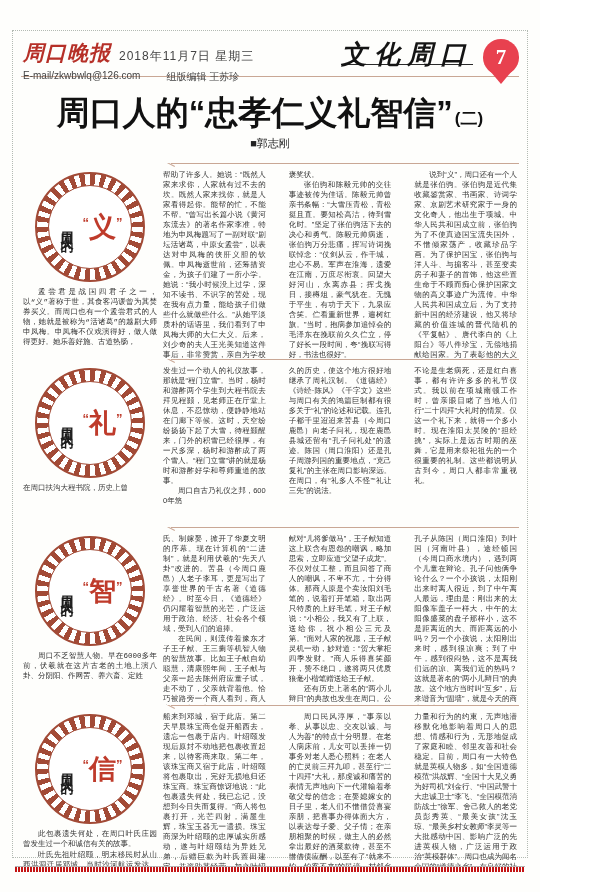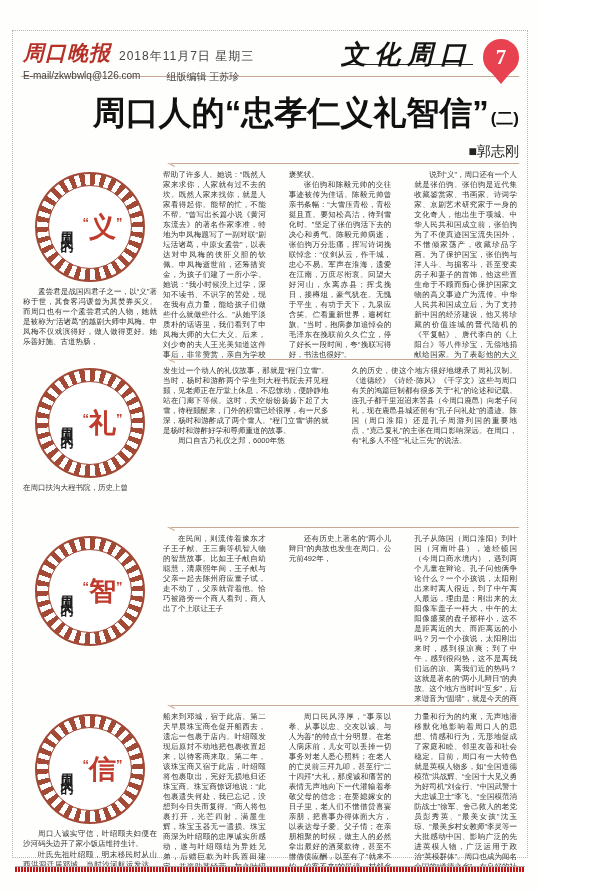--- a/index.html
+++ b/index.html
@@ -23,25 +23,25 @@
   .section-title { font-family:"Liberation Serif", serif; font-style:italic; font-weight:bold;
                    font-size:26px; color:#141414; letter-spacing:7px; }
   .page-badge { position:absolute; top:2px; right:0; width:36px; height:36px; background:#e8414f;
                 border-radius:50% 50% 48% 48%; z-index:5; text-align:center; }
   .page-badge::after { content:''; position:absolute; bottom:-9px; left:50%; transform:translateX(-50%);
                        border:11px solid transparent; border-top:13px solid #e8414f; border-bottom:0; }
   .page-badge span { position:relative; z-index:2; color:#fff; font-weight:bold; font-size:21px; line-height:36px;
                      font-family:"Liberation Serif", serif; }
 
   
-  .headline-wrap { text-align:right; margin-top:14px; height:72px; }
+  .headline-wrap { text-align:center; margin-top:14px; height:72px; }
   .headline { display:inline-block; font-size:33px; font-weight:900; color:#111;
               letter-spacing:0px; font-family:"Liberation Sans", sans-serif; }
   .headline .suffix { font-size:17px; font-weight:700; vertical-align:baseline; margin-left:2px; }
-  .byline { margin-top:7px; font-size:14px; color:#222; }
+  .byline { margin-top:0; font-size:11px; color:#222; }
 
   
   .sections { position:relative; }
   .sec { position:relative; overflow:hidden; }
   .sec-rule { position:relative; margin-left:150px; height:1px; background:#c9a795; }
   .sec-rule::before { content:''; position:absolute; left:-15px; top:3px; width:19px; height:1px;
                       background:#c9a795; transform:rotate(27deg); transform-origin:right top; }
   .sec-body { display:flex; padding-top:6px; }
 
   
@@ -53,21 +53,21 @@
                 border:1.5px solid #a24a36; display:flex; align-items:center; justify-content:center; gap:7px; }
   .seal-prefix { writing-mode:vertical-rl; font-size:13px; font-weight:600; color:#1c1c1c;
                  letter-spacing:3px; }
   .seal-char { color:#bf3b2b; font-weight:bold; white-space:nowrap; }
   .seal-char .big { font-size:27px; font-family:"Liberation Serif", serif; }
   .seal-char .q { font-size:13px; vertical-align:9px; }
 
   
   .intro, .col p { font-size:7.5px; line-height:10px; text-align:justify; color:#333;
                    word-break:break-all; }
-  .intro { margin-top:1px; }
+  .intro { margin-top:1px;font-family:Liberation Mono, monospace; }
   .indent { text-indent:2em; }
   .cols { flex:1; display:flex; gap:23px; padding-right:2px; }
   .col { flex:1; overflow:hidden; }
 
   
   .bottom-bar { position:absolute; left:15px; right:15px; bottom:20px; height:6px;
                 border-top:1px solid #b5b5b5;
                 background:repeating-linear-gradient(90deg,#c41414 0 2px,#ffffff 2px 3px); }
 </style>
 </head>
@@ -142,60 +142,66 @@
             <p class="intro">在周口扶沟大程书院，历史上曾</p>
           </div>
           <div class="cols">
             <div class="col">
                 <p>发生过一个动人的礼仪故事，那就是“程门立雪”。当时，杨时和游酢两个学生到大程书院去拜见程颢，见老师正在厅堂上休息，不忍惊动，便静静地站在门廊下等候。这时，天空纷纷扬扬下起了大雪，待程颢醒来，门外的积雪已经很厚，有一尺多深，杨时和游酢成了两个雪人。“程门立雪”讲的就是杨时和游酢好学和尊师重道的故事。</p>
                 <p class="indent">周口自古乃礼仪之邦，6000年悠</p>
               </div>
             <div class="col">
                 <p>久的历史，使这个地方很好地继承了周礼汉制。《道德经》《诗经·陈风》《千字文》这些与周口有关的鸿篇巨制都有很多关于“礼”的论述和记载。连孔子都千里迢迢来苦县（今周口鹿邑）向老子问礼，现在鹿邑县城还留有“孔子问礼处”的遗迹。陈国（周口淮阳）还是孔子周游列国的重要地点，“克己复礼”的主张在周口影响深远。在周口，有“礼多人不怪”“礼让三先”的说法。</p>
               </div>
+            <div class="col">
+                <p>不论是生老病死，还是红白喜事，都有许许多多的礼节仪式。我以前在项城南顿工作时，曾亲眼目睹了当地人们行“二十四拜”大礼时的情景。仅这一个礼下来，就得一个多小时。现在淮阳太昊陵的“担经挑”，实际上是远古时期的巫舞，它是用来祭祀祖先的一个很重要的礼制。这些都说明从古到今，周口人都非常重视礼。</p>
+              </div>
           </div>
         </div>
       </section>
 
       <section class="sec" style="height:178px">
         <div class="sec-rule"></div>
         <div class="sec-body">
           <div class="sealcol">
             <div class="seal">
               <div class="seal-inner">
                 <span class="seal-prefix">周口人的</span>
                 <span class="seal-char"><span class="q">“</span><span class="big">智</span><span class="q">”</span></span>
               </div>
             </div>
-          </div>
-          <div class="cols">
-            <div class="col">
+            <p class="intro indent">周口不乏智慧人物。早在6000多年前，伏羲就在这片古老的土地上演八卦、分阴阳、作网罟、养六畜、定姓</p>
+          </div>
+          <div class="cols">
+            <div class="col">
+                <p>氏、制嫁娶，掀开了华夏文明的序幕。现在计算机的“二进制”，就是利用伏羲的“先天八卦”改进的。苦县（今周口鹿邑）人老子李耳，更是写出了享誉世界的千古名著《道德经》。时至今日，《道德经》仍闪耀着智慧的光芒，广泛运用于政治、经济、社会各个领域，受到人们的追捧。</p>
                 <p class="indent">在民间，则流传着豫东才子王子献、王三瘌等机智人物的智慧故事。比如王子献自幼聪慧，清康熙年间，王子献与父亲一起去陈州府应童子试，走不动了，父亲就背着他。恰巧被路旁一个商人看到，商人出了个上联让王子</p>
               </div>
             <div class="col">
+                <p>献对“儿将爹做马”，王子献知道这上联含有恩怨的嘲讽，略加思索，立即应道“父望子成龙”。不仅对仗工整，而且回答了商人的嘲讽，不卑不亢，十分得体。那商人原是个卖汝阳刘毛笔的，说着打开笔箱，取出两只特质的上好毛笔，对王子献说：“小相公，我又有了上联，送给你，祝小相公三元及第。”面对人家的祝愿，王子献灵机一动，妙对道：“贺大掌柜四季发财。”商人乐得喜笑颜开，赞不绝口，遂将两只优质狼毫小楷笔赠送给王子献。</p>
                 <p class="indent">还有历史上著名的“两小儿辩日”的典故也发生在周口。公元前492年，</p>
               </div>
             <div class="col">
                 <p>孔子从陈国（周口淮阳）到叶国（河南叶县），途经顿国（今周口商水境内），遇到两个儿童在辩论。孔子问他俩争论什么？一个小孩说，太阳刚出来时离人很近，到了中午离人最远，理由是：刚出来的太阳像车盖子一样大，中午的太阳像盛菜的盘子那样小，这不是距离近的大、而距离远的小吗？另一个小孩说，太阳刚出来时，感到很凉爽；到了中午，感到很闷热，这不是离我们远的凉、离我们近的热吗？这就是著名的“两小儿辩日”的典故。这个地方当时叫“互乡”，后来谐音为“固墙”，就是今天的商水固墙。</p>
               </div>
           </div>
         </div>
       </section>
 
       <section class="sec" style="height:162px">
         <div class="sec-rule"></div>
         <div class="sec-body">
           <div class="sealcol">
             <div class="seal">
               <div class="seal-inner">
                 <span class="seal-prefix">周口人的</span>
                 <span class="seal-char"><span class="q">“</span><span class="big">信</span><span class="q">”</span></span>
               </div>
             </div>
-            <p class="intro indent">周口人诚实守信，叶绍颐夫妇便在沙河码头边开了家小饭店维持生计。</p>
+            <p class="intro indent">此包裹遗失何处，在周口叶氏庄园曾发生过一个和诚信有关的故事。</p>
             <p class="intro indent">叶氏先祖叶绍颐，明末移民时从山西洪洞迁居邓城。当时沙河航运发达，行旅商贾多在此留宿中转，叶绍颐夫妇便在沙河码头边开了家小饭店维持生计。一天晚上，有一陕西珠宝商乘</p>
           </div>
           <div class="cols">
             <div class="col">
                 <p>船来到邓城，宿于此店。第二天早晨珠宝商仓促开船西去，遗忘一包裹于店内。叶绍颐发现后原封不动地把包裹收置起来，以待客商来取。第二年，该珠宝商又宿于此店，叶绍颐将包裹取出，完好无损地归还珠宝商。珠宝商惊讶地说：“此包裹遗失何处，我已忘记，没想到今日失而复得。”商人将包裹打开，光芒四射，满屋生辉，珠宝玉器无一遗损。珠宝商深为叶绍颐的忠厚诚实所感动，遂与叶绍颐结为异姓兄弟，后赠巨款为叶氏置田建宅，并资助其经营。加之叶绍颐夫妇勤劳朴实、善于经营，遂成当地巨富，才有了后来的叶氏庄园。这则故事也说明周口历史上就民风淳厚，具有诚实守信、拾金不昧的美好传统。</p>
               </div>
             <div class="col">
                 <p class="indent">周口民风淳厚，“事亲以孝、从事以忠、交友以诚、与人为善”的特点十分明显。在老人病床前，儿女可以丢掉一切事务对老人悉心照料；在老人的亡灵前三拜九叩，甚至行“二十四拜”大礼，那虔诚和痛苦的表情无声地向下一代灌输着孝敬父母的信念；在娶媳嫁女的日子里，老人们不惜借贷喜宴亲朋，把喜事办得体面大方，以表达母子爱、父子情；在亲朋相聚的时候，做主人的必然拿出最好的酒菜款待，甚至不惜借债应酬，以至有了“就来不怕、怕客不来”的民谚。村邻乡亲有了危难，大家必然疏财相济、仗义执言。这些乡风民俗，实际上就是“忠孝仁义礼智信”在人们生活中的具体化、通俗化，它长期沿袭下来，就形成了道德的</p>
               </div>
             <div class="col">

